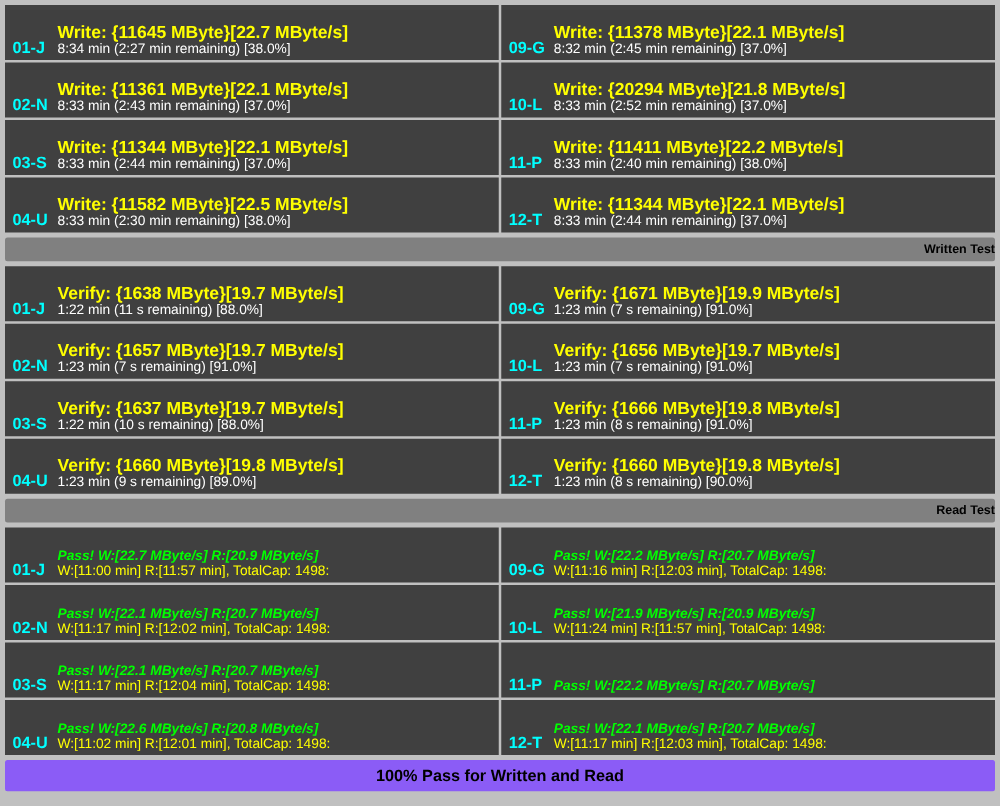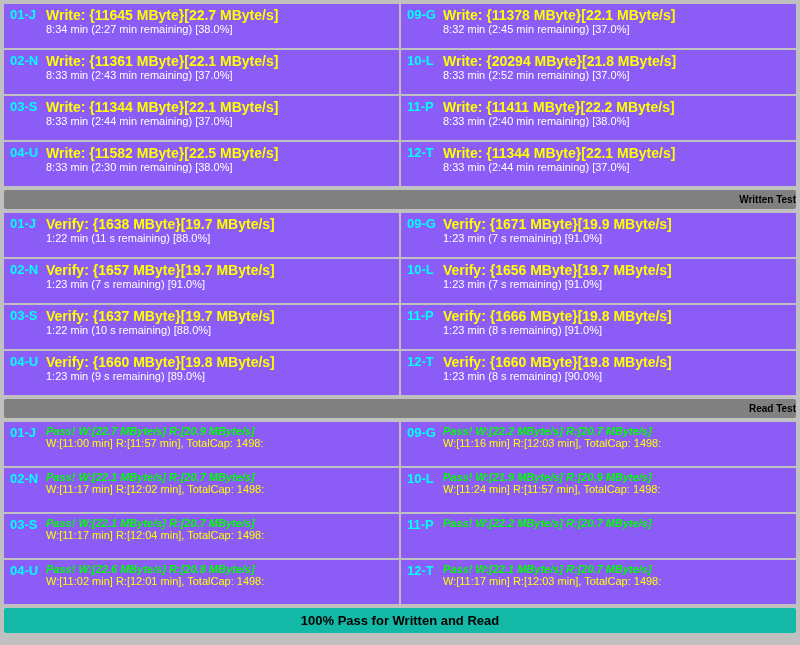--- a/index.html
+++ b/index.html
@@ -18,25 +18,25 @@
     .section {
       margin-bottom: 2px;
     }
     .grid-2col {
       display: grid;
       grid-template-columns: 1fr 1fr;
       gap: 2px;
       margin-bottom: 2px;
     }
     .drive-cell {
-      background: #8b5cf6;
+      background: #404040;
       color: #ffffff;
       padding: 3px 6px;
       display: flex;
-      align-items: flex-start;
+      align-items: flex-end;
       min-height: 44px;
     }
     .drive-label {
       color: #00ffff;
       font-weight: bold;
       font-size: 13px;
       min-width: 32px;
       display: flex;
       align-items: center;
       margin-right: 4px;
@@ -70,21 +70,21 @@
       color: #00ff00;
       font-size: 11px;
       font-style: italic;
     }
     .pass-cell .drive-line2 {
       color: #ffff00;
       font-size: 11px;
     }
     .footer-bar {
       text-align: center;
-      background: #14b8a6;
+      background: #8b5cf6;
       color: #000000;
       font-size: 13px;
       font-weight: bold;
       padding: 5px 0;
       margin-top: 4px;
       border-radius: 2px;
     }
   </style>
 </head>
 <body>

